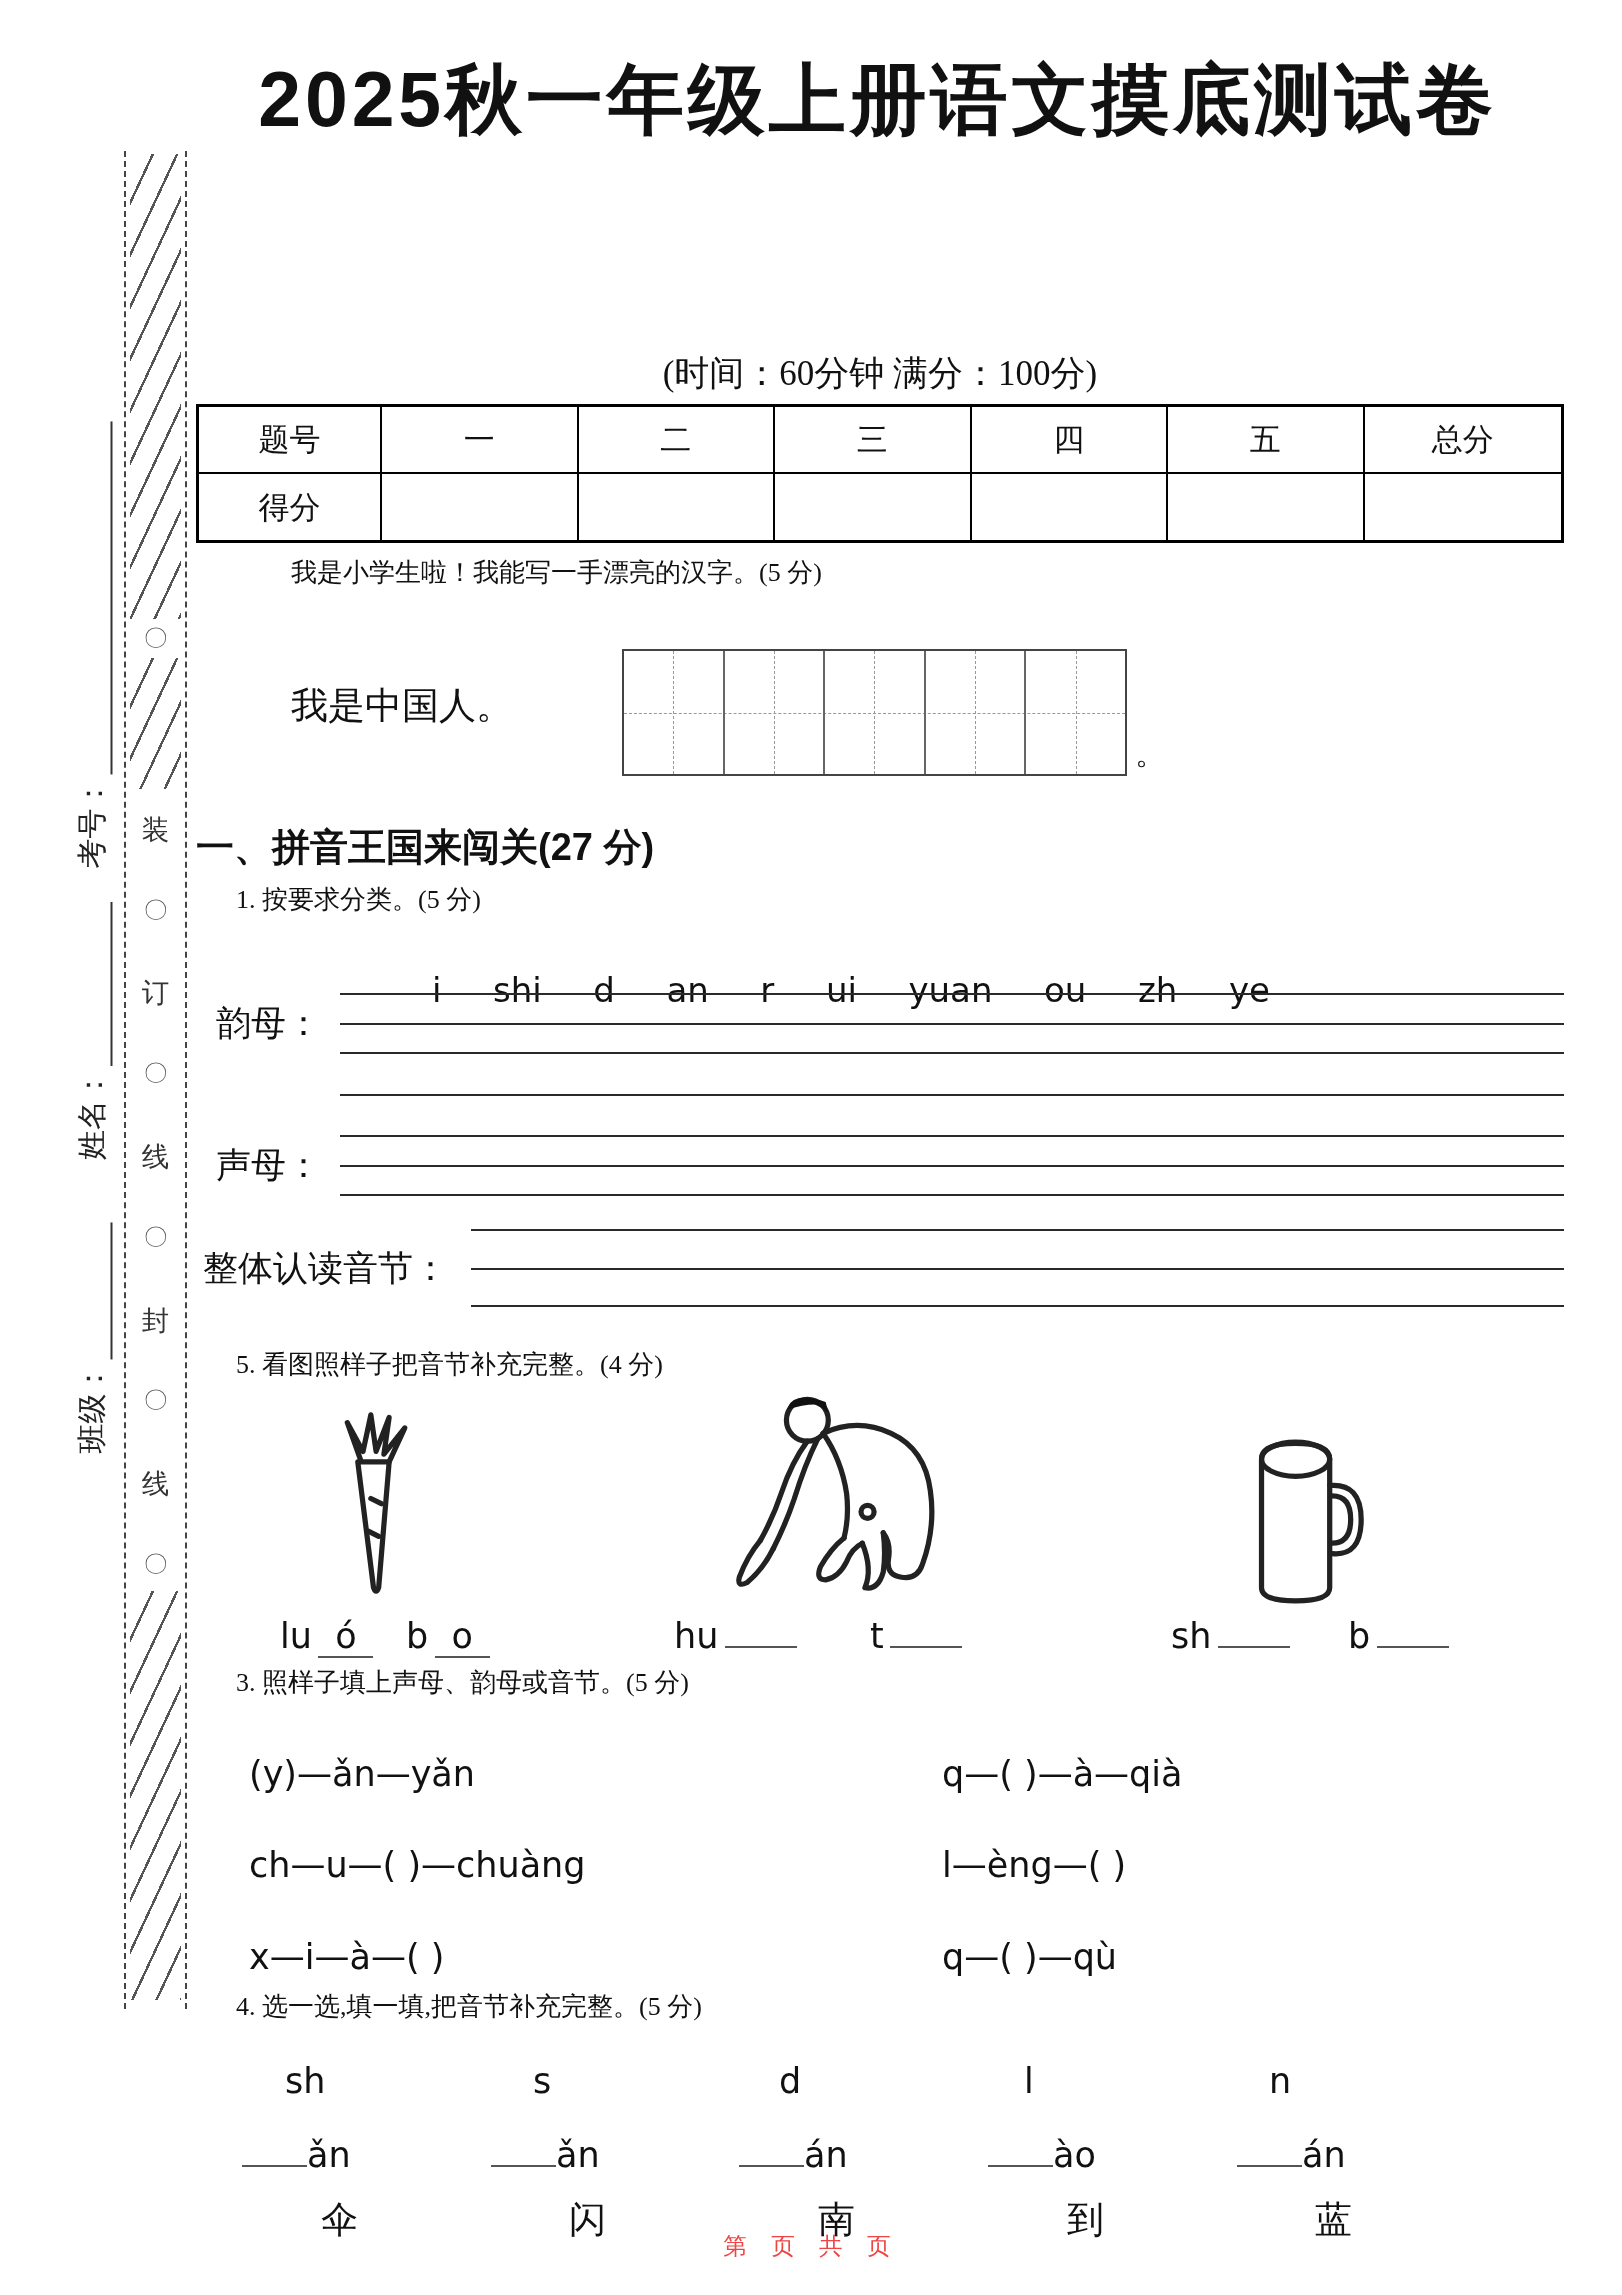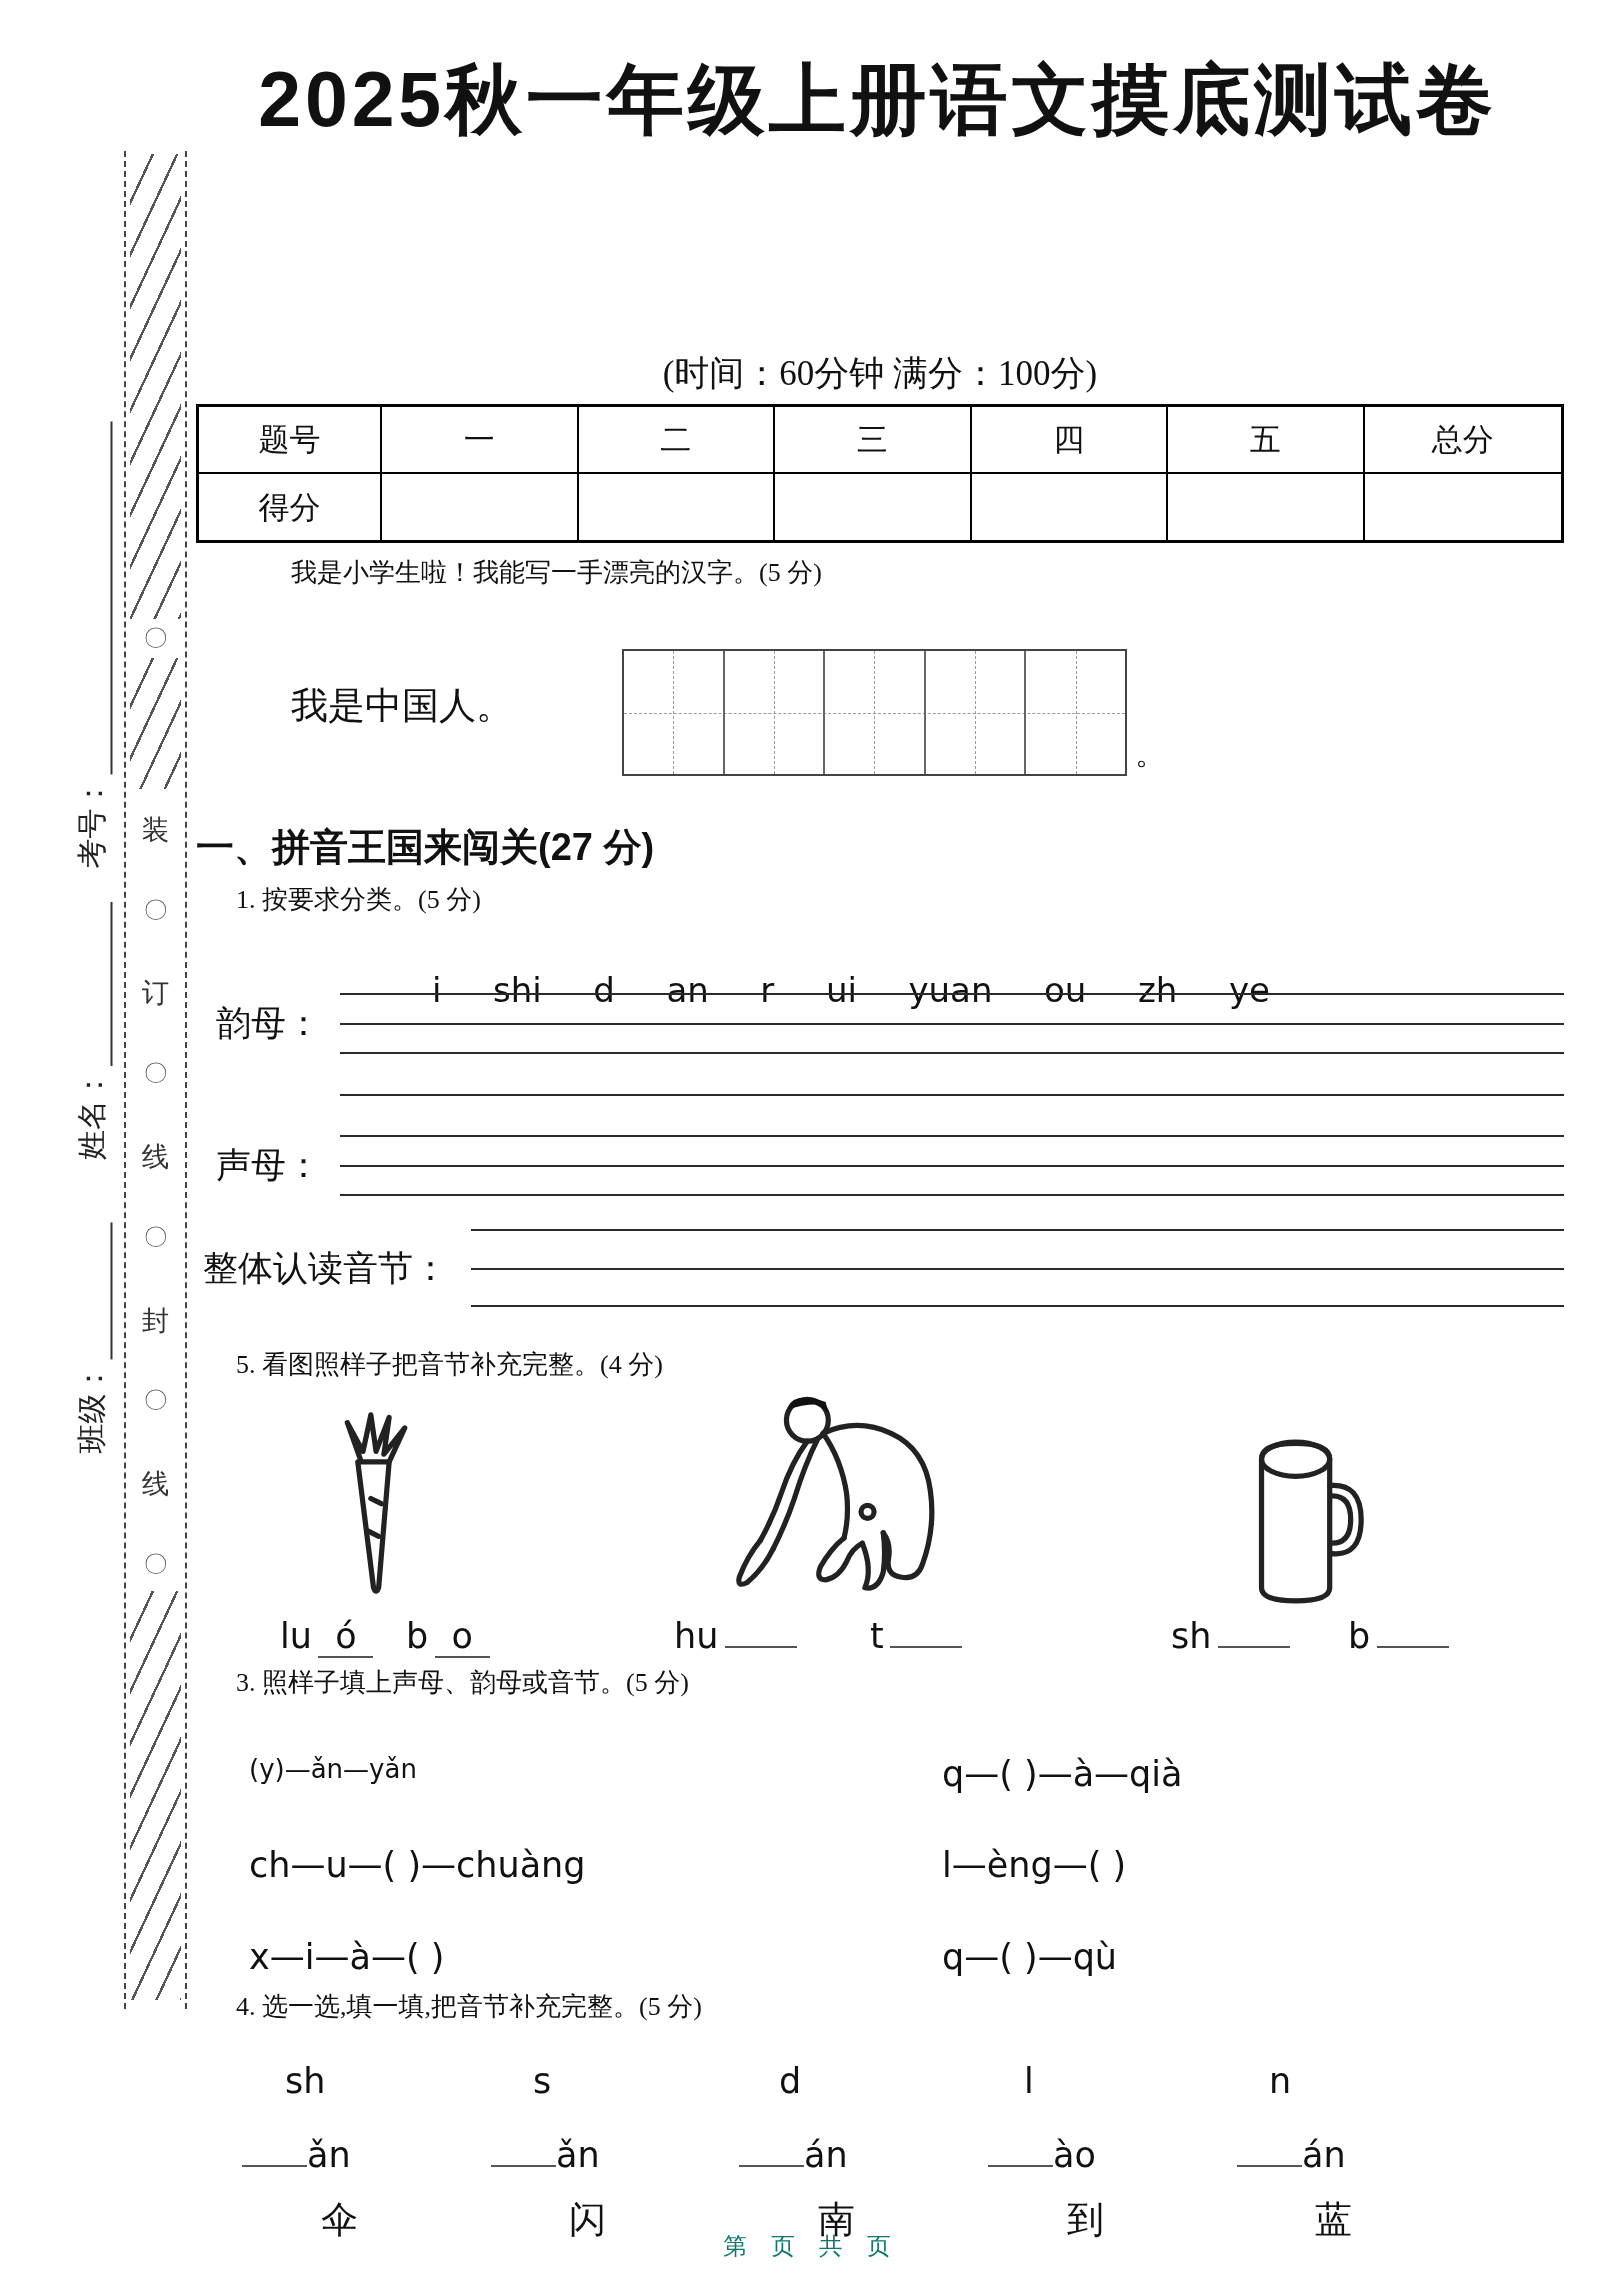--- a/index.html
+++ b/index.html
@@ -93,21 +93,21 @@
   .syl .fillslot {
     display:inline-block; min-width:55px; text-align:center;
     border-bottom:2.6px solid #555; margin-left:6.5px; line-height:1.1;
   }
   .blankline {
     display:inline-block; width:65px; border-bottom:2.6px solid #555; height:35px;
   }
 
   .footer {
     position:absolute; left:0; top:2230px; width:1623px; text-align:center;
-    font-size:23.6px; color:#0f766e; letter-spacing:9.2px;
+    font-size:23.6px; color:#ef4444; letter-spacing:9.2px;
   }
 
   svg .ln { fill:none; stroke:#222; stroke-width:4; stroke-linecap:round; stroke-linejoin:round; }
   svg .fillb { fill:#111; }
 </style>
 </head>
 <body>
 
 <div class="page">
 
@@ -253,21 +253,21 @@
     <span>t</span><span class="fillslot" style="min-width:72px;"></span>
   </div>
   <div class="syl pinyin" style="left:1171px; top:1616px;">
     <span>sh</span><span class="fillslot" style="min-width:72px;"></span>
   </div>
   <div class="syl pinyin" style="left:1348px; top:1616px;">
     <span>b</span><span class="fillslot" style="min-width:72px;"></span>
   </div>
 
   <div class="abs body-text" style="left:236px; top:1665px;">3. 照样子填上声母、韵母或音节。(5 分)</div>
-  <div class="abs pinyin" style="left:249px;  top:1754px; font-size:26px;">(y)—ǎn—yǎn</div>
+  <div class="abs pinyin" style="left:249px;  top:1754px; font-size:35px;">(y)—ǎn—yǎn</div>
   <div class="abs pinyin" style="left:942px; top:1754px; font-size:35px;">q—(    )—à—qià</div>
   <div class="abs pinyin" style="left:249px;  top:1845px; font-size:35px;">ch—u—(    )—chuàng</div>
   <div class="abs pinyin" style="left:942px; top:1845px; font-size:35px;">l—èng—(    )</div>
   <div class="abs pinyin" style="left:249px;  top:1937px; font-size:35px;">x—i—à—(    )</div>
   <div class="abs pinyin" style="left:942px; top:1937px; font-size:35px;">q—(    )—qù</div>
 
   <div class="abs body-text" style="left:236px; top:1989px;">4. 选一选,填一填,把音节补充完整。(5 分)</div>
 
   <div class="abs pinyin" style="left:285px;  top:2061px; font-size:35px;">sh</div>
   <div class="abs pinyin" style="left:533px;  top:2061px; font-size:35px;">s</div>

